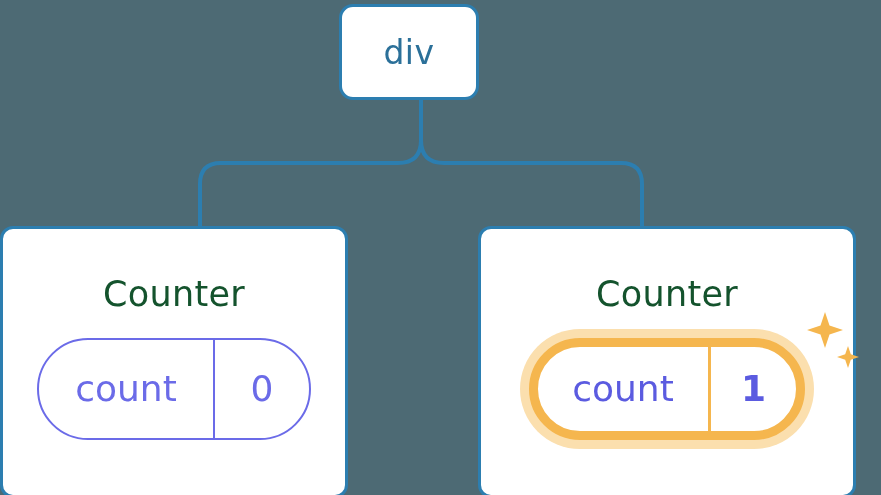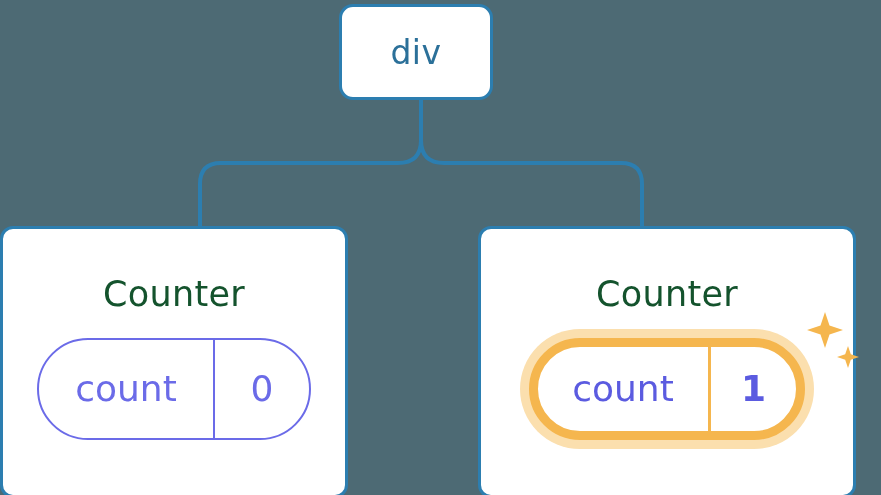--- a/index.html
+++ b/index.html
@@ -35,21 +35,21 @@
     background: #ffffff;
     border: 3px solid #2c7eb0;
     border-radius: 14px;
     box-sizing: border-box;
   }
 
   
   #node-div {
     left: 339px;
     top: 4px;
-    width: 154px;
+    width: 140px;
     height: 96px;
     display: flex;
     align-items: center;
     justify-content: center;
   }
   #node-div .node-title {
     font-size: 33px;
     color: #2b7099;
     letter-spacing: 0.5px;
     line-height: 1;

